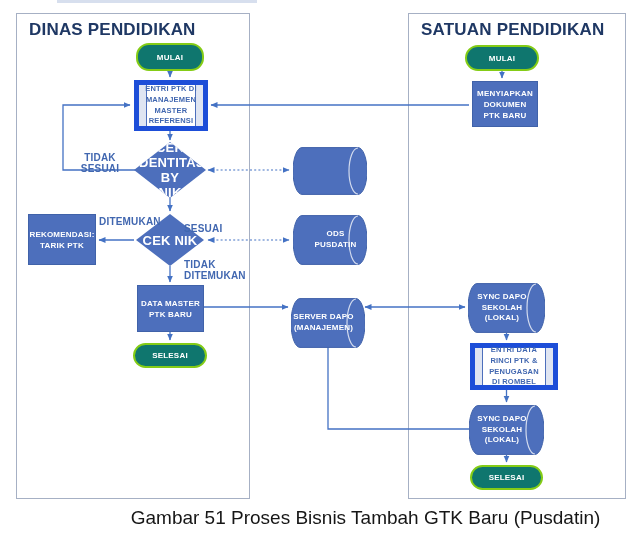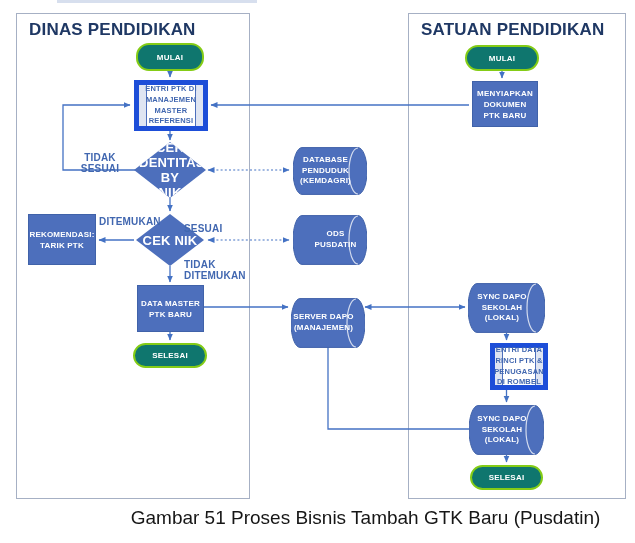--- a/index.html
+++ b/index.html
@@ -117,23 +117,20 @@
 
     <div class="node stadium" style="left:133px; top:343px; width:74px; height:25px;">
       <div class="nlabel">SELESAI</div>
     </div>
 
     <div class="node cyl" style="left:293px; top:147px; width:74px; height:48px;">
       <svg width="74" height="48" viewBox="0 0 74 48">
         <path class="cyl-body" d="M9 .6 H65 A9 23.4 0 0 1 65 47.4 H9 A9 23.4 0 0 1 9 .6 Z"></path>
         <path class="cyl-rim" d="M65 1 A9 23 0 0 0 65 47"></path>
       </svg>
-      <div class="nlabel">DATABASE
-PENDUDUK
-(KEMDAGRI)</div>
     </div>
 
     <div class="node cyl" style="left:293px; top:215px; width:74px; height:50px;padding-left:20px;">
       <svg width="74" height="50" viewBox="0 0 74 50">
         <path class="cyl-body" d="M9 .6 H65 A9 24.4 0 0 1 65 49.4 H9 A9 24.4 0 0 1 9 .6 Z"></path>
         <path class="cyl-rim" d="M65 1 A9 24 0 0 0 65 49"></path>
       </svg>
       <div class="nlabel">ODS
 PUSDATIN</div>
     </div>
@@ -160,21 +157,21 @@
     <div class="node cyl" style="left:468px; top:283px; width:77px; height:50px;">
       <svg width="77" height="50" viewBox="0 0 77 50">
         <path class="cyl-body" d="M9 .6 H68 A9 24.4 0 0 1 68 49.4 H9 A9 24.4 0 0 1 9 .6 Z"></path>
         <path class="cyl-rim" d="M68 1 A9 24 0 0 0 68 49"></path>
       </svg>
       <div class="nlabel">SYNC DAPO
 SEKOLAH
 (LOKAL)</div>
     </div>
 
-    <div class="node predef" style="left:490px; top:343px; width:58px; height:47px;">
+    <div class="node predef" style="left:470px; top:343px; width:88px; height:47px;">
       <div class="nlabel">ENTRI DATA
 RINCI PTK &amp;
 PENUGASAN
 DI ROMBEL</div>
     </div>
 
     <div class="node cyl" style="left:469px; top:405px; width:75px; height:50px;">
       <svg width="75" height="50" viewBox="0 0 75 50">
         <path class="cyl-body" d="M9 .6 H66 A9 24.4 0 0 1 66 49.4 H9 A9 24.4 0 0 1 9 .6 Z"></path>
         <path class="cyl-rim" d="M66 1 A9 24 0 0 0 66 49"></path>

